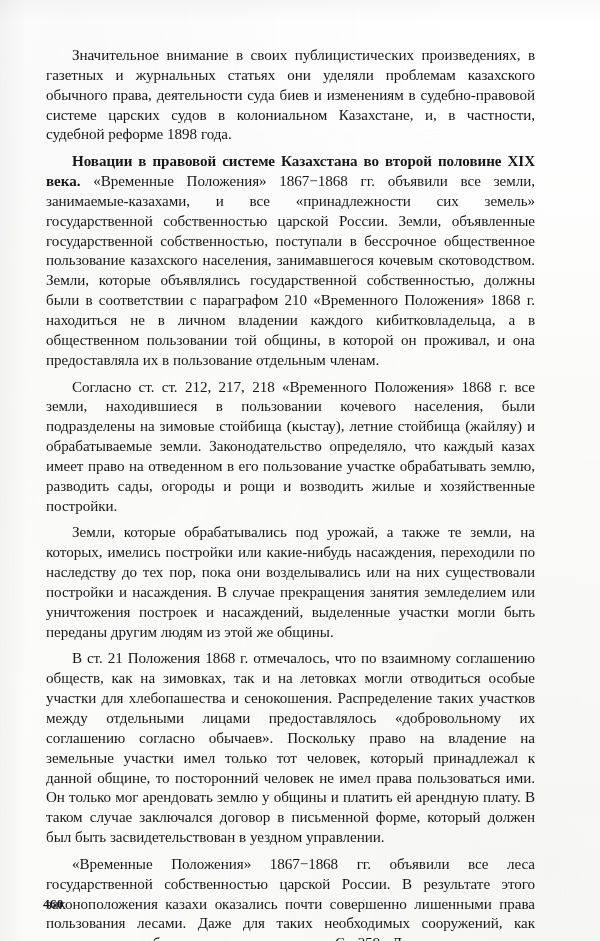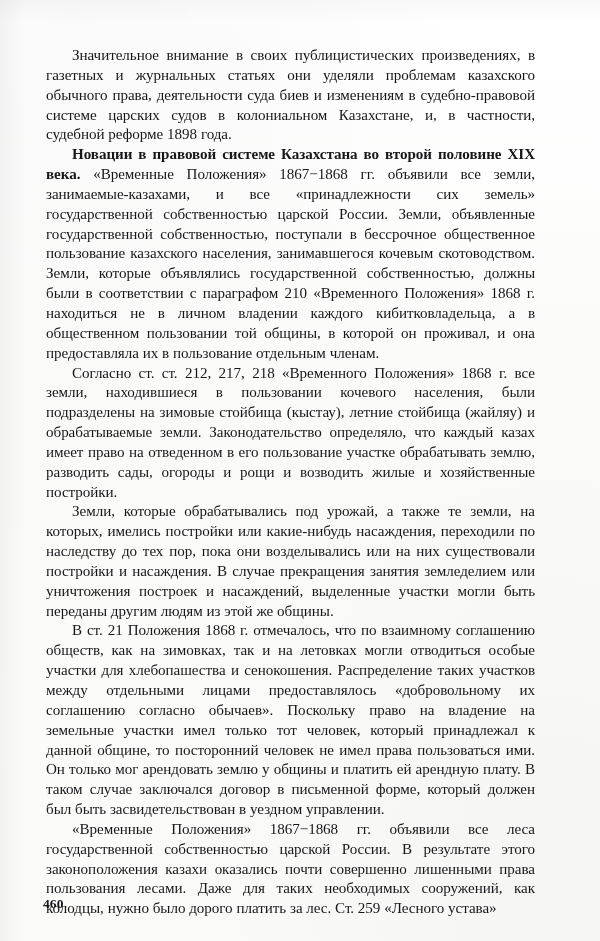--- a/index.html
+++ b/index.html
@@ -40,21 +40,21 @@
     text-justify: inter-word;
     text-indent: 26px;
     font-size: 15.1px;
     line-height: 19.85px;
     color: #17171a;
     letter-spacing: -0.05px;
     word-spacing: 0.1px;
     -webkit-font-smoothing: none;
   }
   p.para + p.para {
-    margin-top: 0;
+    margin-top: 7px;
   }
   .heading-run {
     font-weight: bold;
   }
   .page-number {
     position: absolute;
     left: 43px;
     top: 896px;
     font-size: 13.5px;
     color: #17171a;

